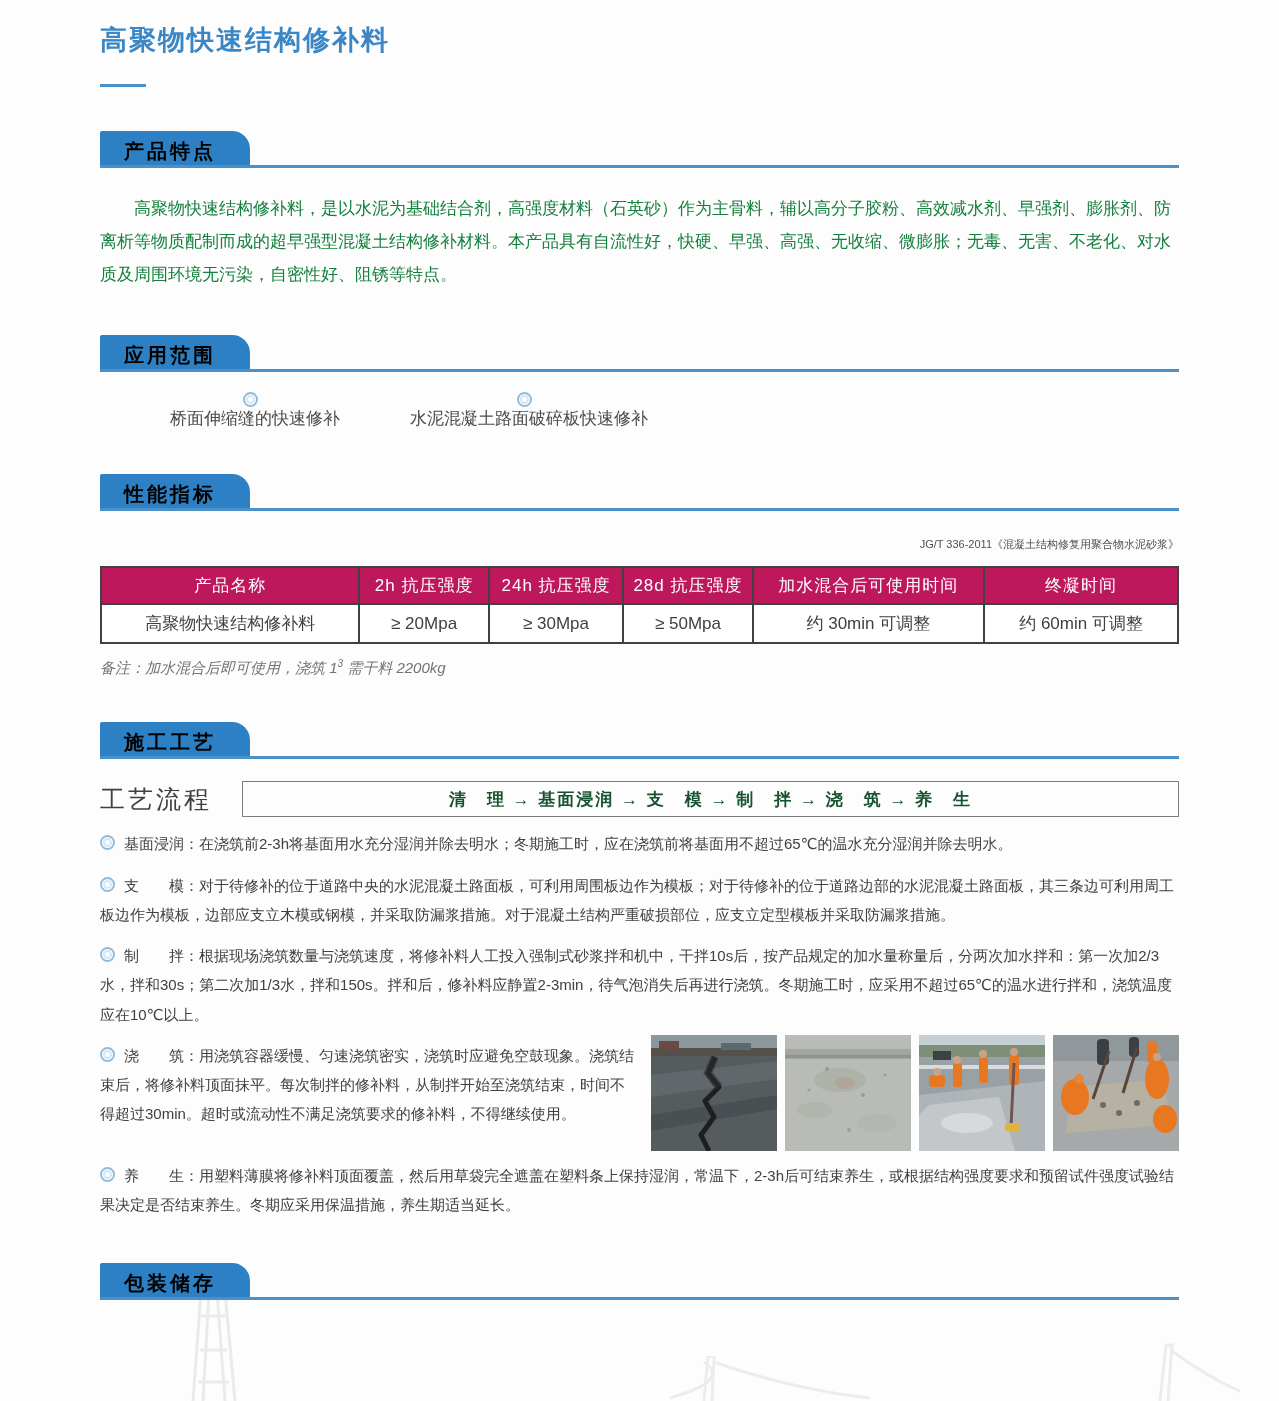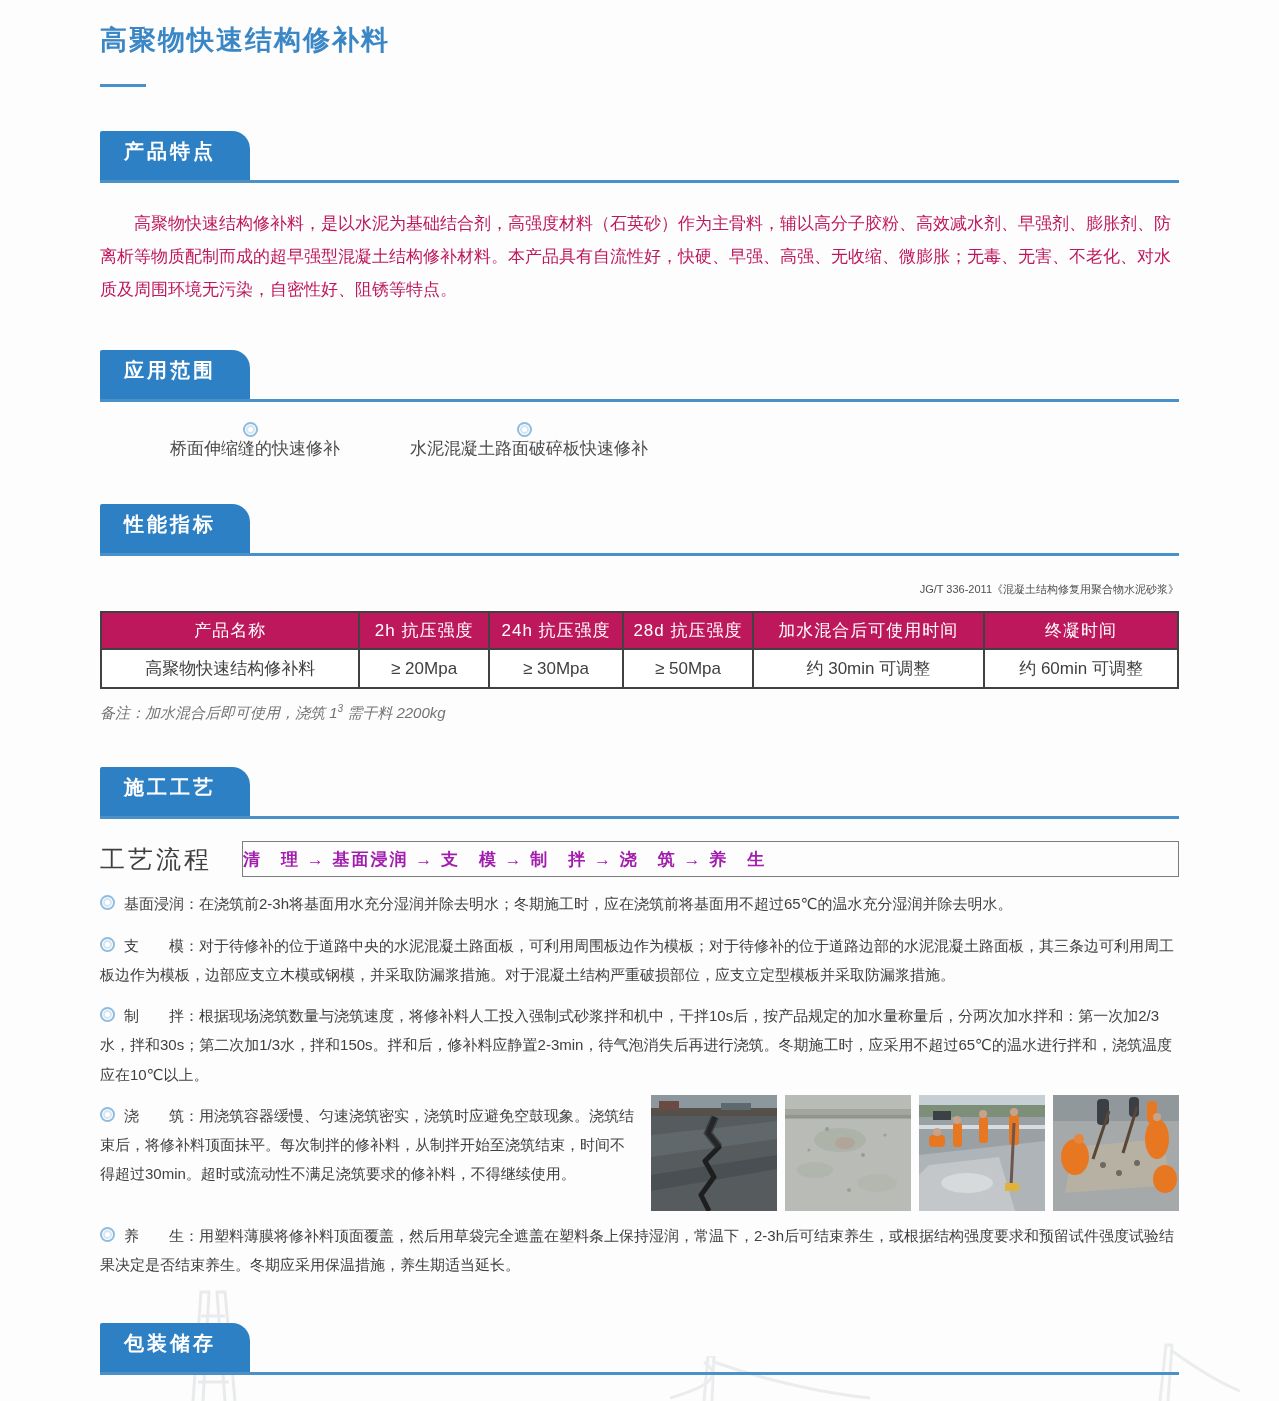--- a/index.html
+++ b/index.html
@@ -11,27 +11,27 @@
     position:relative;
     overflow:hidden;
   }
   .content{padding:16px 100px 0 100px;position:relative;z-index:2;}
 
   .page-title{color:#3b87c6;font-size:27px;font-weight:bold;letter-spacing:2px;margin-top:6px;}
   .title-dash{width:46px;height:3px;background:#4a90c9;margin-top:26px;}
 
   .section-header{margin-top:44px;border-bottom:3px solid #4a90c9;line-height:0;}
   .tab{
-    display:inline-block;background:#2e80c4;color:#ffffff;
+    display:inline-block;background:#2e80c4;color:#000000;
     font-size:20px;font-weight:bold;letter-spacing:3px;
-    padding:8px 34px 17px 24px;border-radius:2px 18px 0 0;
+    padding:8px 34px 2px 24px;border-radius:2px 18px 0 0;
     line-height:1.2;vertical-align:bottom;
   }
 
-  .para{font-size:17px;line-height:1.95;text-indent:2em;margin:24px 0 0 0;color:#be185d;}
+  .para{font-size:17px;line-height:1.95;text-indent:2em;margin:24px 0 0 0;color:#15803d;}
 
   .bullet{
     display:inline-block;width:11px;height:11px;border:2px solid #8fbcdc;border-radius:50%;
     position:relative;margin-right:9px;vertical-align:-1px;background:#fff;
   }
   .bullet::after{
     content:"";position:absolute;inset:1px;border:2px solid #d4e6f3;border-radius:50%;
   }
 
   .app-row{display:flex;margin-top:20px;font-size:17px;}
@@ -47,22 +47,22 @@
   table.perf td{
     border:2px solid #414141;padding:7px 4px;text-align:center;color:#3f3f3f;
     background:#fff;
   }
   .note{font-size:15px;margin-top:14px;color:#737373;font-style:italic;}
   .note sup{font-size:10px;}
 
   .flow-row{display:flex;align-items:center;margin-top:22px;}
   .flow-label{font-size:25px;letter-spacing:3px;flex:0 0 142px;color:#3f3f3f;}
   .flow-box{
-    flex:1;border:1px solid #7d7d7d;text-align:left;padding:6px 0 5px 0;
-    font-size:17px;font-weight:bold;letter-spacing:2px;color:#a21caf;
+    flex:1;border:1px solid #7d7d7d;text-align:center;padding:6px 0 5px 0;
+    font-size:17px;font-weight:bold;letter-spacing:2px;color:#14532d;
   }
 
   .steps{margin-top:12px;}
   .step{font-size:15px;line-height:1.95;margin:12px 0 0 0;color:#404040;}
 
   .photos{
     float:right;width:528px;margin:6px 0 10px 16px;
     display:flex;gap:8px;
   }
   .photo{width:126px;height:116px;flex:0 0 auto;}

